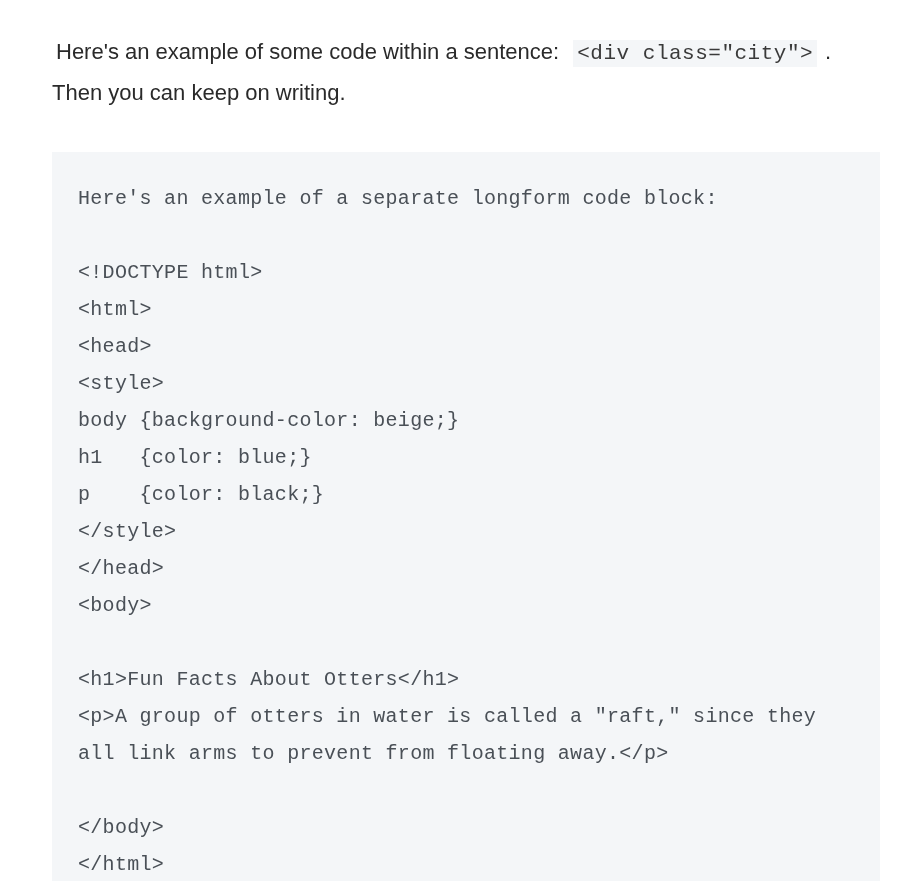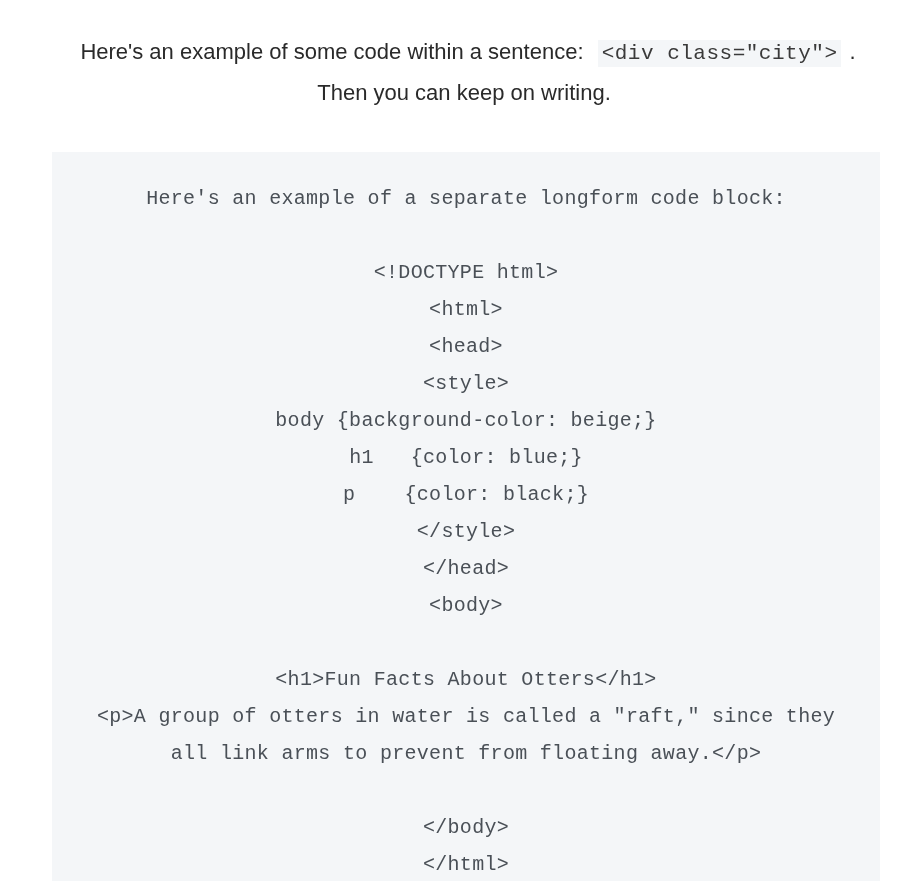--- a/index.html
+++ b/index.html
@@ -1,19 +1,18 @@
 <!DOCTYPE html>
 <html><head>
   <meta charset="utf-8">
   <style>
     * {
       margin: 4px;
       padding: 0;
       box-sizing: border-box;
-      text-align: center;
     }
     body {
       font-family: -apple-system, BlinkMacSystemFont, "Segoe UI", Helvetica, Arial, sans-serif;
       background: #ffffff;
       padding: 20px 40px 40px 40px;
       color: #1a1a1a;
       width: 916px;
     }
     .intro-paragraph {
       font-size: 22px;

